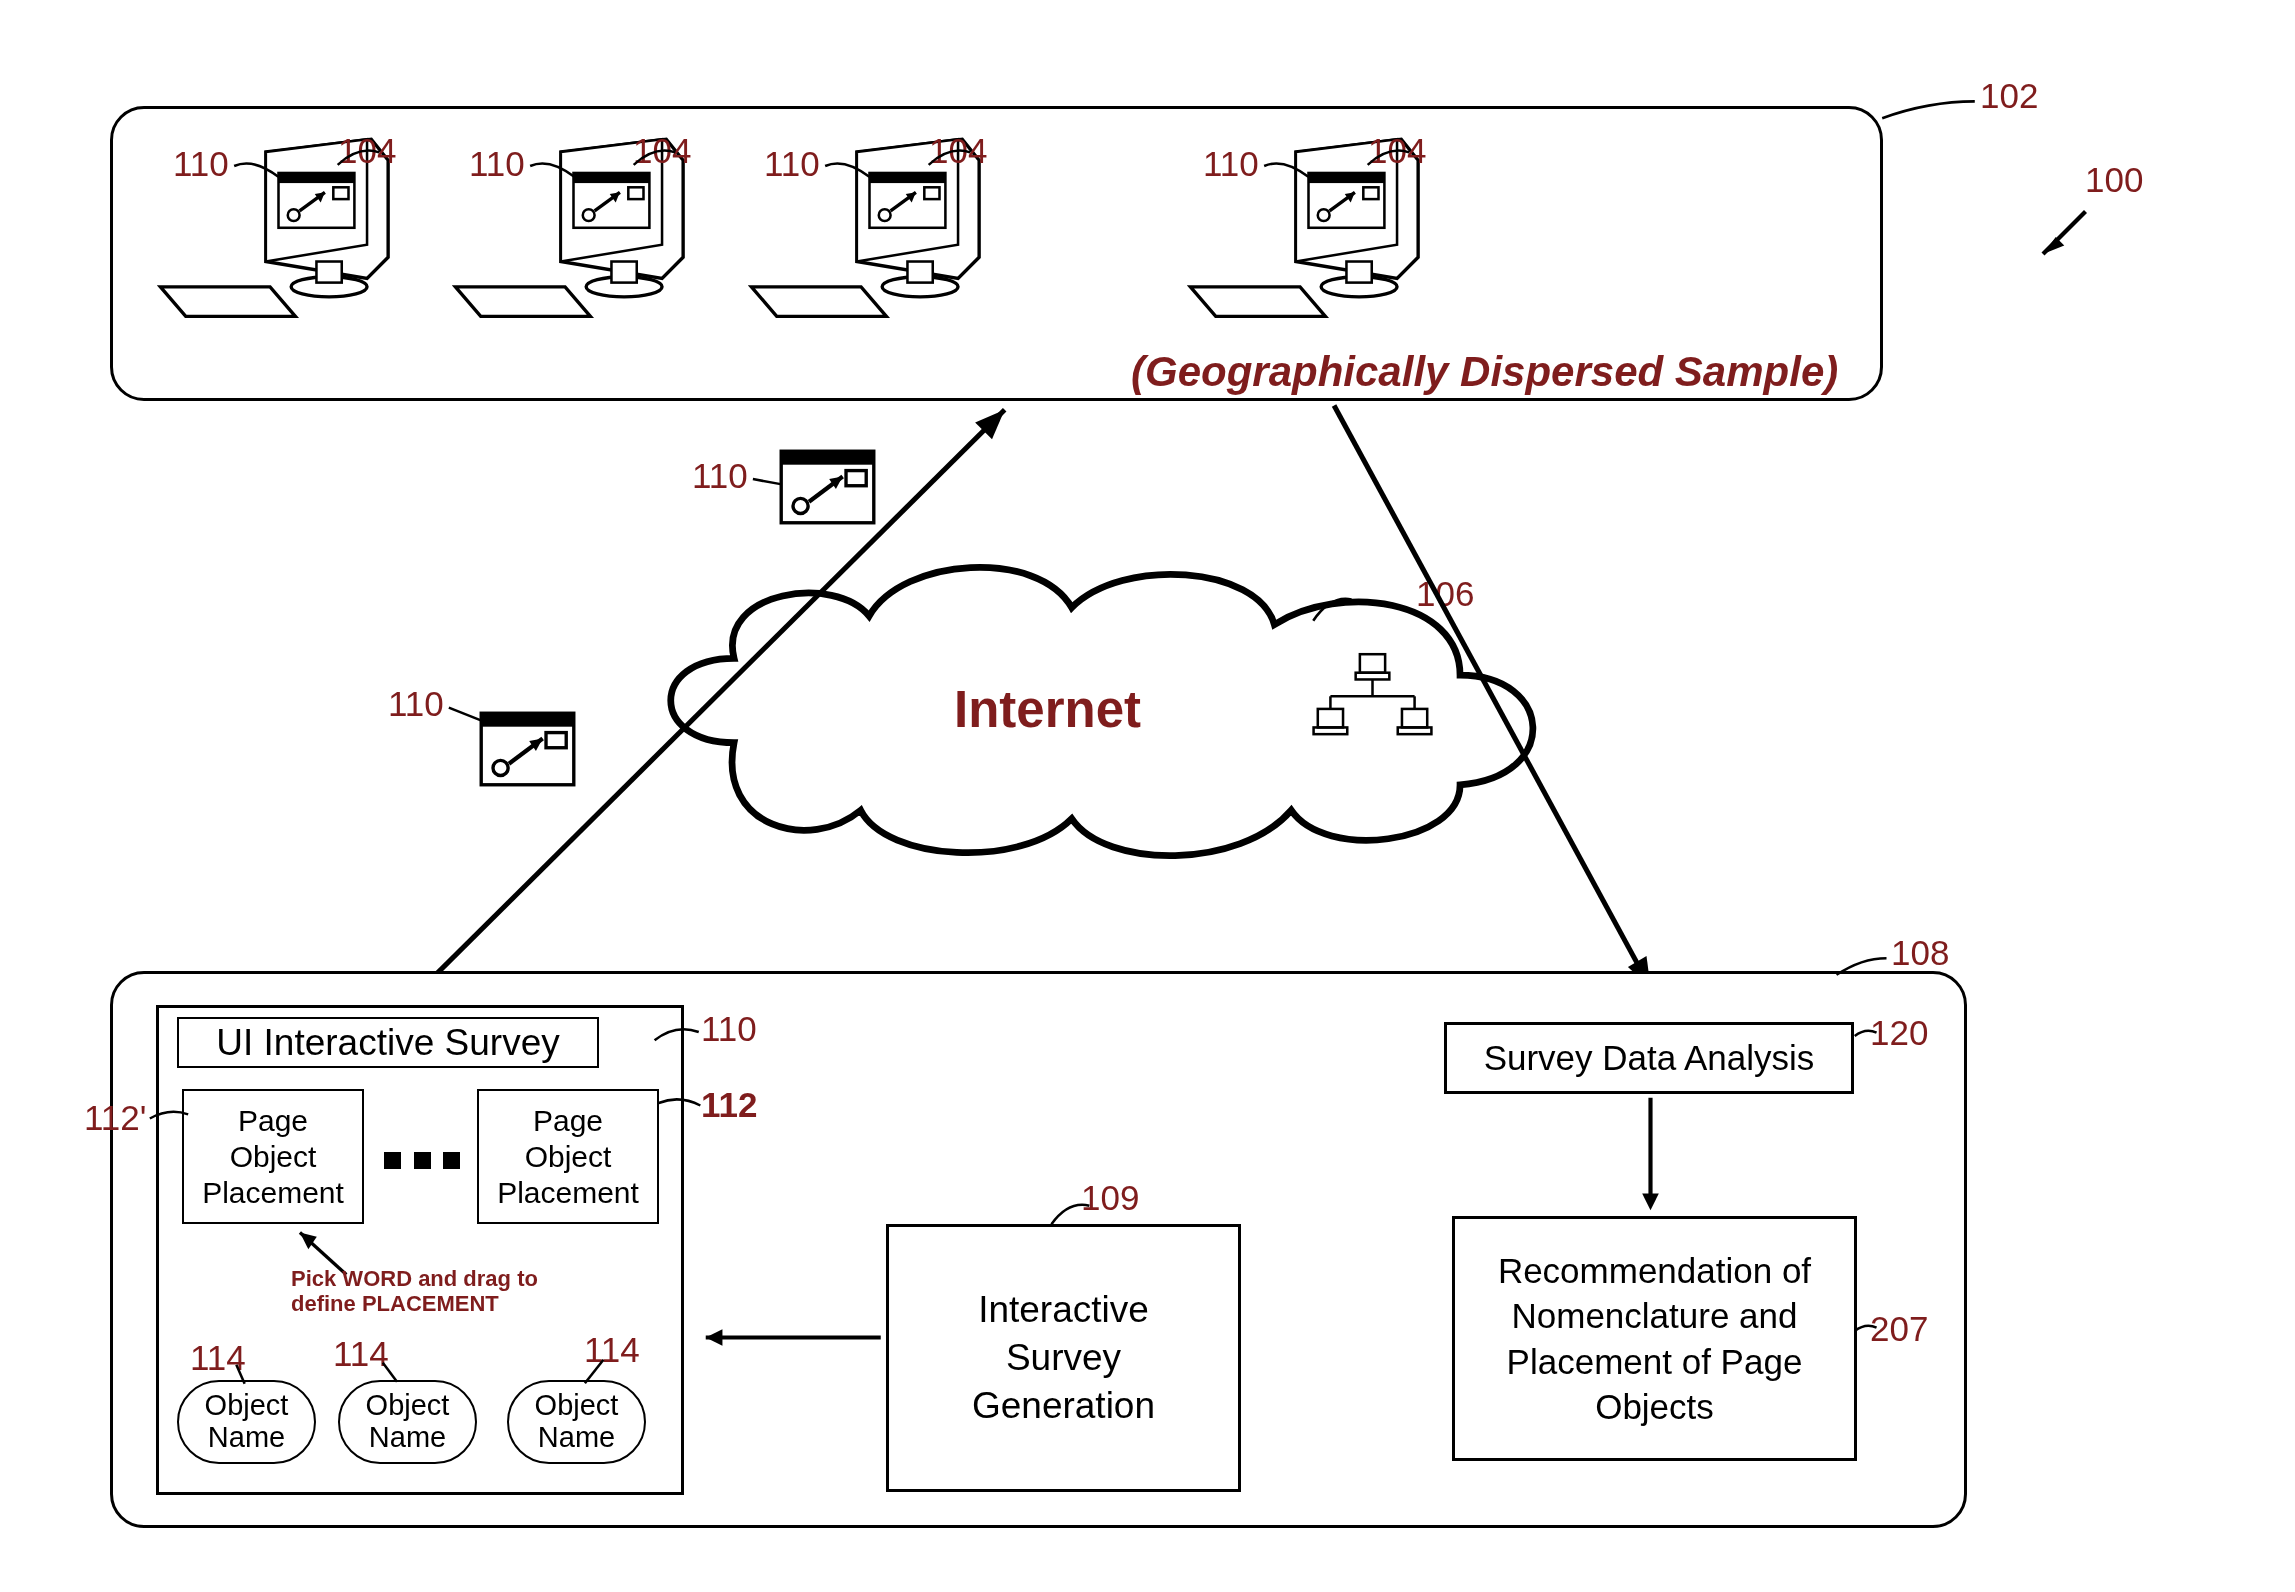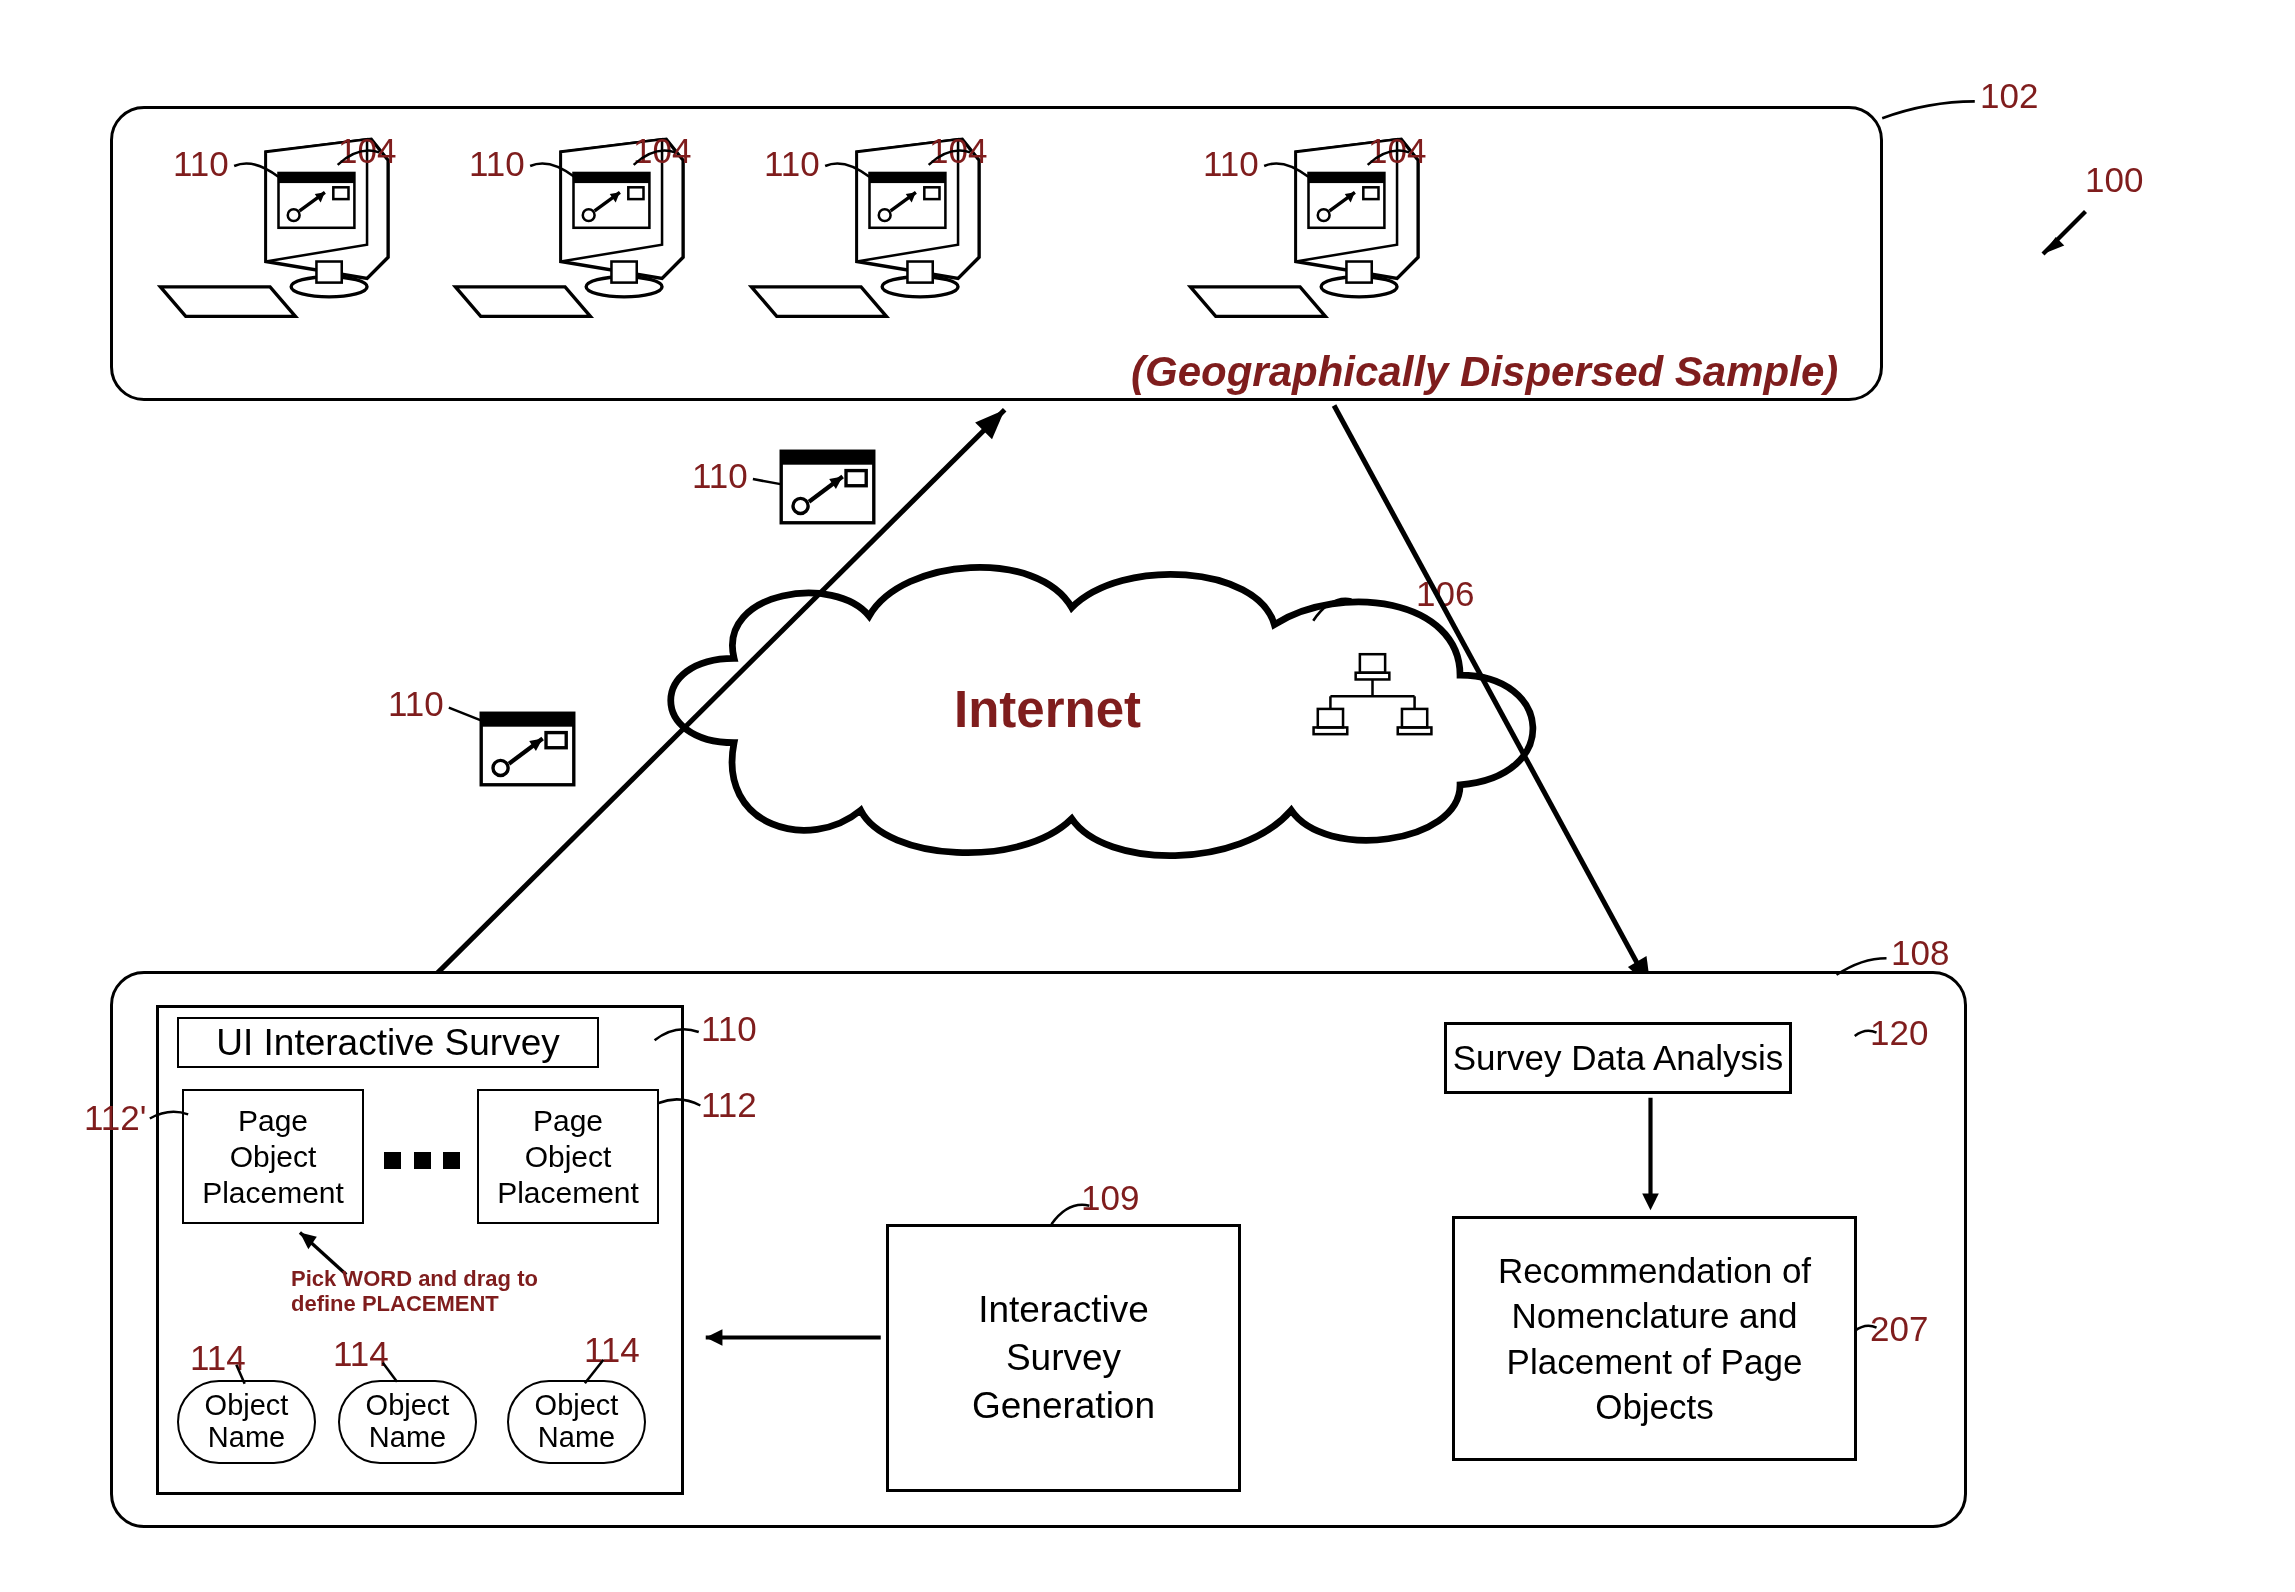--- a/index.html
+++ b/index.html
@@ -221,21 +221,21 @@
   </div>
 
   <div class="dotsq" style="left:384px; top:1152px;"></div>
   <div class="dotsq" style="left:414px; top:1152px;"></div>
   <div class="dotsq" style="left:443px; top:1152px;"></div>
 
   <div class="label" style="left:84px; top:1098px;">112'</div>
   <svg style="position:absolute;left:148px;top:1106px;" width="42" height="25" viewBox="0 0 50 30">
       <path d="M2 15 Q25 2 48 10" stroke="#000" stroke-width="3" fill="none"></path>
     </svg>
-  <div class="label" style="left:701px; top:1085px;">112</div>
+  <div class="label" style="left:701px; top:1085px;font-weight:bold;">112</div>
   <svg style="position:absolute;left:654px;top:1093px;" width="51" height="25" viewBox="0 0 60 30">
       <path d="M55 15 Q30 2 5 12" stroke="#000" stroke-width="3" fill="none"></path>
     </svg>
 
   <svg style="position:absolute; left:287px; top:1224px;" width="68" height="59" viewBox="0 0 80 70">
     <line x1="70" y1="60" x2="15" y2="10" stroke="#000" stroke-width="4"></line>
     <polygon points="15,10 35,15 25,30" fill="#000"></polygon>
   </svg>
   <div class="label tiny" style="left:291px; top:1266px; white-space:pre-line; line-height:1.15;">Pick WORD and drag to
 define PLACEMENT</div>
@@ -273,21 +273,21 @@
   <div class="label" style="left:1081px; top:1178px;">109</div>
   <svg style="position:absolute;left:1047px;top:1199px;" width="51" height="29.5" viewBox="0 0 60 35">
       <path d="M50 8 Q25 2 5 30" stroke="#000" stroke-width="3" fill="none"></path>
     </svg>
 
   <svg style="position:absolute; left:688px; top:1325px;" width="198" height="25" viewBox="0 0 235 30">
     <line x1="230" y1="15" x2="20" y2="15" stroke="#000" stroke-width="5"></line>
     <polygon points="20,15 40,5 40,25" fill="#000"></polygon>
   </svg>
 
-  <div class="rect" style="left:1444px; top:1022px; width:348px; height:72px; font-size:35px;justify-content:center;">
+  <div class="rect" style="left:1444px; top:1022px; width:410px; height:72px; font-size:35px;justify-content:center;">
     <span>Survey Data Analysis</span>
   </div>
   <div class="label" style="left:1870px; top:1013px;">120</div>
   <svg style="position:absolute;left:1853px;top:1026px;" width="29.5" height="21" viewBox="0 0 35 25">
       <path d="M28 8 Q15 2 2 12" stroke="#000" stroke-width="3" fill="none"></path>
     </svg>
 
   <div class="rect" style="left:1452px; top:1216px; width:405px; height:245px; font-size:35px; white-space:pre-line; line-height:1.3;">
     <span>Recommendation of
 Nomenclature and

